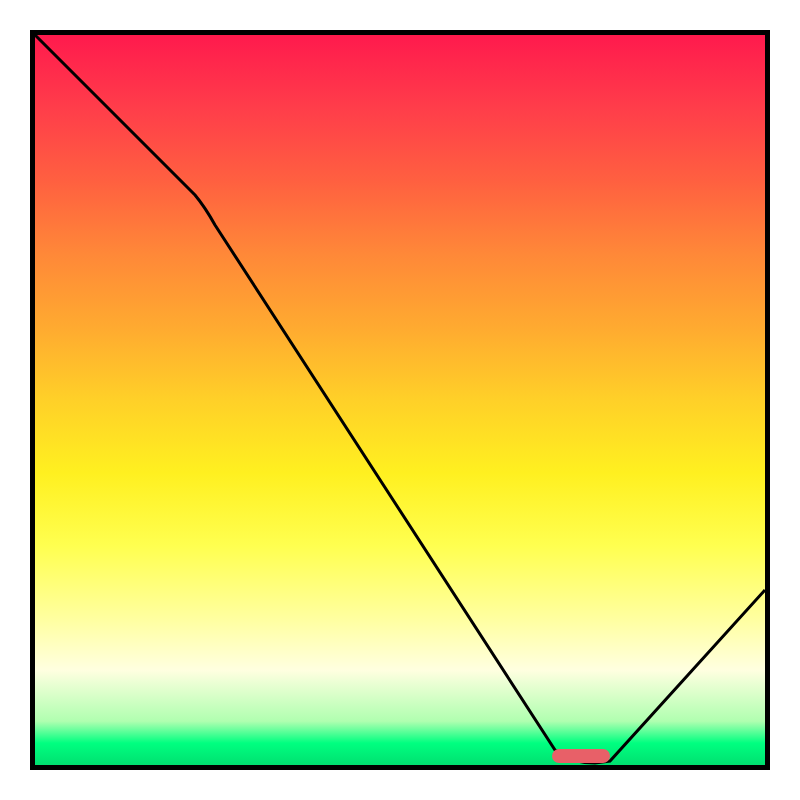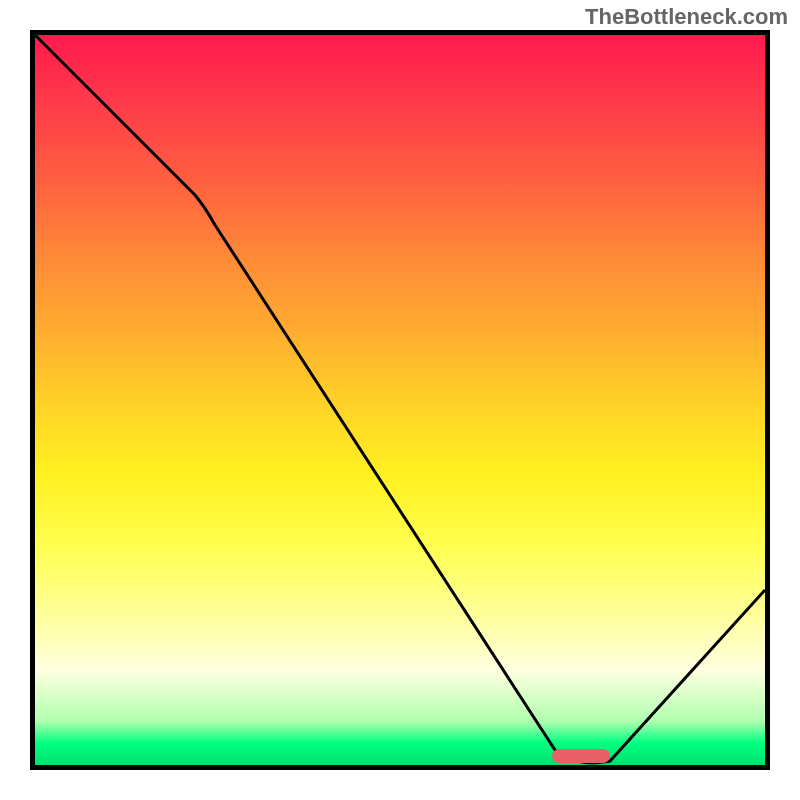--- a/index.html
+++ b/index.html
@@ -68,21 +68,20 @@
     position: absolute;
     background: #e86068;
     border-radius: 8px;
     height: 14px;
   }
 </style>
 </head>
 <body>
 
 <div class="container">
-  <div class="watermark">TheBottleneck.com</div>
   <div class="plot-area">
     <div class="gradient-bg"></div>
     <svg class="curve" viewBox="0 0 730 730" preserveAspectRatio="none">
       <path fill="none" stroke="#000000" stroke-width="3" d="M 0 0
            L 160 160
            Q 170 172 180 190
            L 520 715
            Q 535 728 560 728
            L 575 726
            L 730 555"></path>

